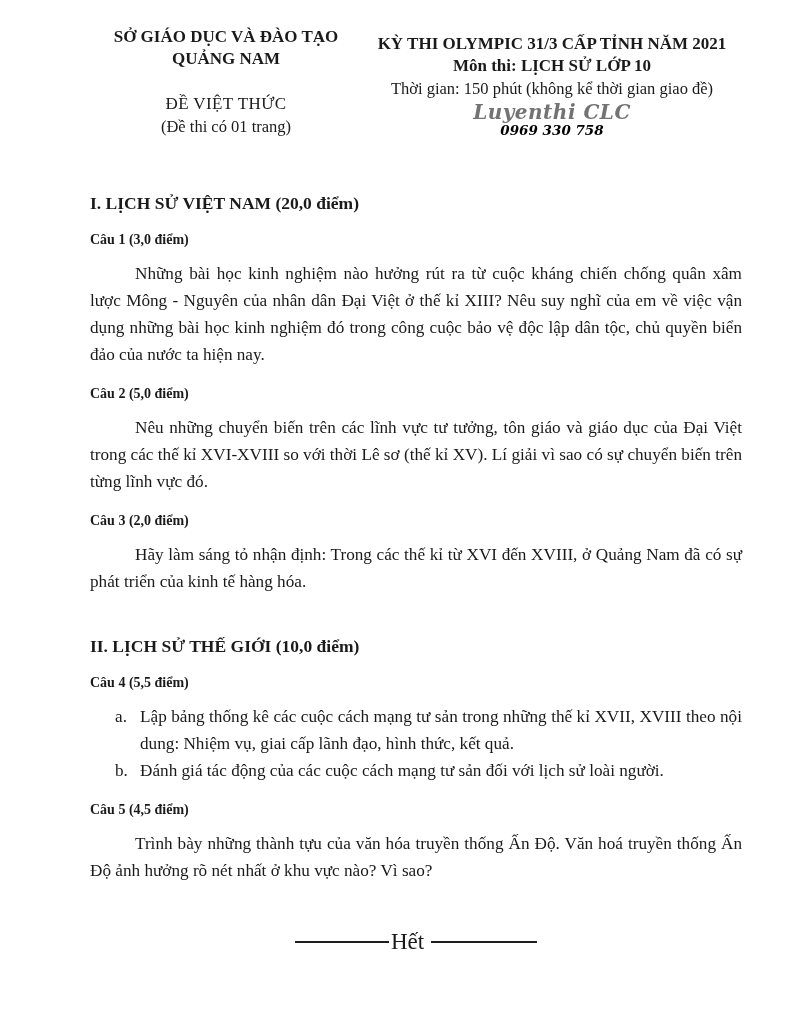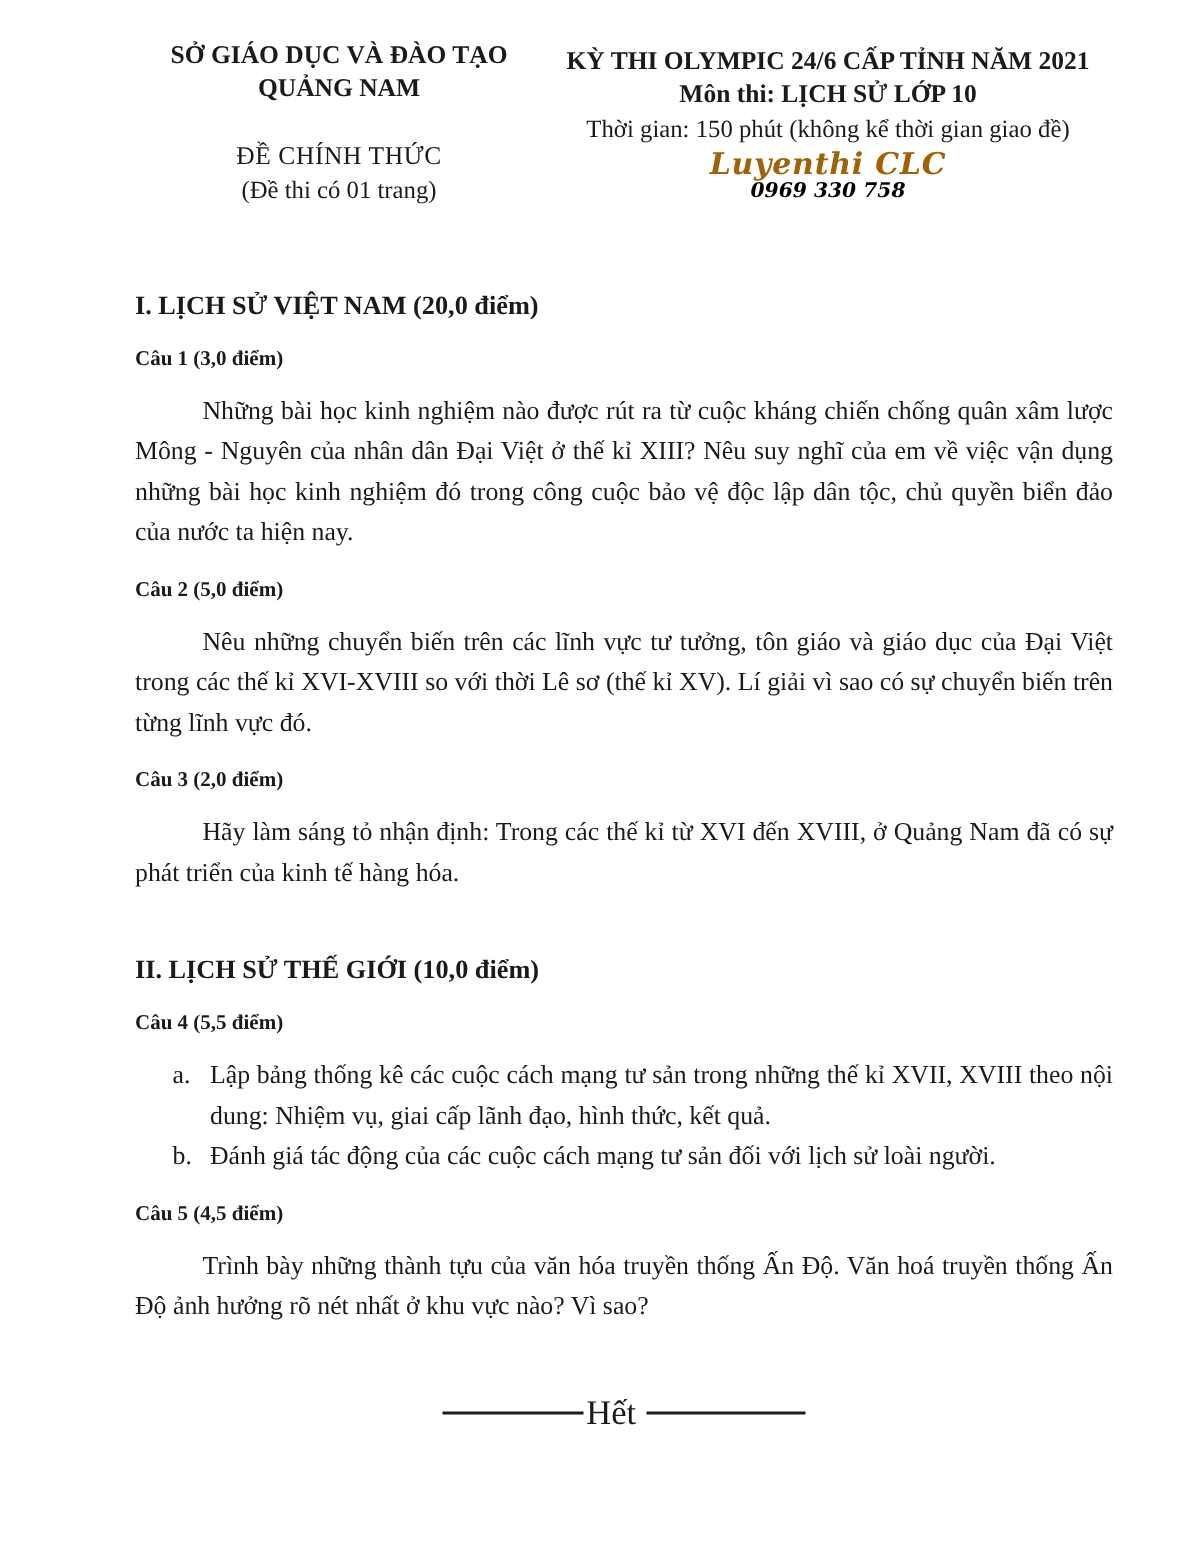--- a/index.html
+++ b/index.html
@@ -8,21 +8,21 @@
     width: 800px;
     height: 1035px;
     background: #ffffff;
     color: #1a1a1a;
     font-family: "Liberation Serif", serif;
     overflow: hidden;
   }
   .page { padding: 26px 58px 0 90px; }
 
   
-  .header { display: flex; align-items: center; }
+  .header { display: flex; align-items: flex-end; }
   .header-left { width: 272px; text-align: center; flex: 0 0 auto; }
   .header-right { flex: 1 1 auto; text-align: center; }
   .hline { font-size: 17px; line-height: 22px; }
   .bold { font-weight: bold; }
   .exam-type { margin-top: 23px; font-size: 17px; line-height: 22px; letter-spacing: 0.4px; }
   .page-note { font-size: 16.5px; line-height: 23px; }
   .duration { font-size: 16.5px; line-height: 23px; }
   .brand { margin-top: 1px; line-height: 1; }
   .brand-text {
     font-family: "DejaVu Serif", serif;
@@ -72,41 +72,41 @@
 </style>
 </head>
 <body>
 
 <div class="page">
 
   <div class="header">
     <div class="header-left">
       <div class="hline bold">SỞ GIÁO DỤC VÀ ĐÀO TẠO</div>
       <div class="hline bold">QUẢNG NAM</div>
-      <div class="exam-type">ĐỀ CHÍNH THỨC</div>
+      <div class="exam-type">ĐỀ VIỆT THỨC</div>
       <div class="page-note">(Đề thi có 01 trang)</div>
     </div>
     <div class="header-right">
-      <div class="hline bold">KỲ THI OLYMPIC 24/6 CẤP TỈNH NĂM 2021</div>
+      <div class="hline bold">KỲ THI OLYMPIC 31/3 CẤP TỈNH NĂM 2021</div>
       <div class="hline bold">Môn thi: LỊCH SỬ LỚP 10</div>
       <div class="duration">Thời gian: 150 phút (không kể thời gian giao đề)</div>
       <div class="brand">
-        <div class="brand-text" style="color: #a16207;">Luyenthi CLC</div>
+        <div class="brand-text" style="color: #737373;">Luyenthi CLC</div>
         <div class="brand-phone" style="color: #000000;">0969 330 758</div>
       </div>
     </div>
   </div>
 
   <div class="content">
 
     <div class="section">
       <p class="sec-title">I. LỊCH SỬ VIỆT NAM (20,0 điểm)</p>
 
       <p class="q-heading">Câu 1 (3,0 điểm)</p>
-      <p class="para">Những bài học kinh nghiệm nào được rút ra từ cuộc kháng chiến chống quân xâm lược Mông - Nguyên của nhân dân Đại Việt ở thế kỉ XIII? Nêu suy nghĩ của em về việc vận dụng những bài học kinh nghiệm đó trong công cuộc bảo vệ độc lập dân tộc, chủ quyền biển đảo của nước ta hiện nay.</p>
+      <p class="para">Những bài học kinh nghiệm nào hưởng rút ra từ cuộc kháng chiến chống quân xâm lược Mông - Nguyên của nhân dân Đại Việt ở thế kỉ XIII? Nêu suy nghĩ của em về việc vận dụng những bài học kinh nghiệm đó trong công cuộc bảo vệ độc lập dân tộc, chủ quyền biển đảo của nước ta hiện nay.</p>
 
       <p class="q-heading">Câu 2 (5,0 điểm)</p>
       <p class="para">Nêu những chuyển biến trên các lĩnh vực tư tưởng, tôn giáo và giáo dục của Đại Việt trong các thế kỉ XVI-XVIII so với thời Lê sơ (thế kỉ XV). Lí giải vì sao có sự chuyển biến trên từng lĩnh vực đó.</p>
 
       <p class="q-heading">Câu 3 (2,0 điểm)</p>
       <p class="para">Hãy làm sáng tỏ nhận định: Trong các thế kỉ từ XVI đến XVIII, ở Quảng Nam đã có sự phát triển của kinh tế hàng hóa.</p>
     </div>
 
     <div class="section sec-2">
       <p class="sec-title">II. LỊCH SỬ THẾ GIỚI (10,0 điểm)</p>

